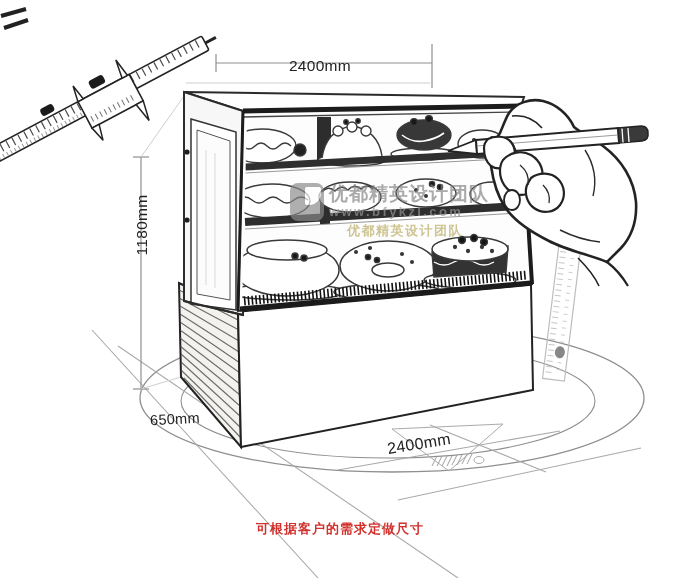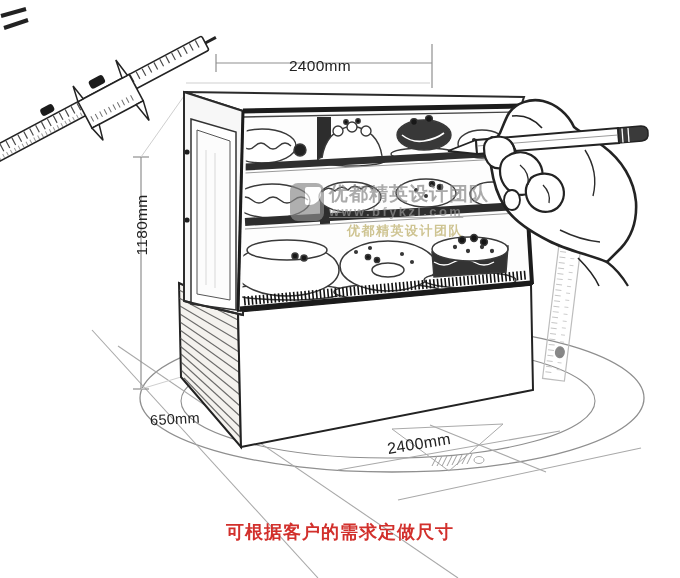--- a/index.html
+++ b/index.html
@@ -6,29 +6,29 @@
   .stage{position:relative;width:680px;height:578px;background:#ffffff;overflow:hidden;
          font-family:"Liberation Sans",sans-serif;}
   .stage svg{position:absolute;left:0;top:0;}
   .label{position:absolute;color:#1f1f1f;font-family:"Liberation Sans",sans-serif;
          white-space:nowrap;text-align:center;}
   .dim{font-size:15.5px;letter-spacing:0.3px;color:#222;}
   #dim-top{left:286px;top:57px;width:68px;}
   #dim-left{left:107px;top:216px;width:70px;transform:rotate(-90deg);}
   #dim-depth{left:150px;top:411px;width:46px;font-size:14.5px;transform:rotate(-3deg);}
   #dim-bottom{left:384px;top:435px;width:70px;font-size:16px;transform:rotate(-9deg);}
-  #caption{left:0;top:520px;width:680px;font-size:18px;font-weight:700;letter-spacing:1px;}
+  #caption{left:0;top:520px;width:680px;font-size:13px;font-weight:700;letter-spacing:1px;}
   .watermark{position:absolute;left:290px;top:183px;display:flex;align-items:flex-start;
              gap:5px;opacity:0.68;}
   .wm-logo{width:34px;height:38px;background:#8a8a8a;border-radius:8px;position:relative;flex:none;}
   .wm-logo .curl{position:absolute;right:3px;top:4px;width:16px;height:18px;background:#ffffff;
                  border-radius:2px 2px 12px 2px;}
   .wm-text{display:flex;flex-direction:column;}
   .wm-team{font-size:19px;font-weight:700;color:#828282;letter-spacing:1px;line-height:21px;}
-  .wm-site{font-size:13px;font-weight:700;color:#979797;letter-spacing:2.4px;line-height:15px;text-decoration:underline;}
+  .wm-site{font-size:13px;font-weight:700;color:#979797;letter-spacing:2.4px;line-height:15px;}
   .wm-gold{position:absolute;left:347px;top:222px;font-size:13px;font-weight:700;color:#a9963c;
            opacity:.55;letter-spacing:1.5px;}
 </style>
 </head>
 <body>
 
 <div class="stage">
 
 <svg width="680" height="578" viewBox="0 0 680 578">
   <defs>

